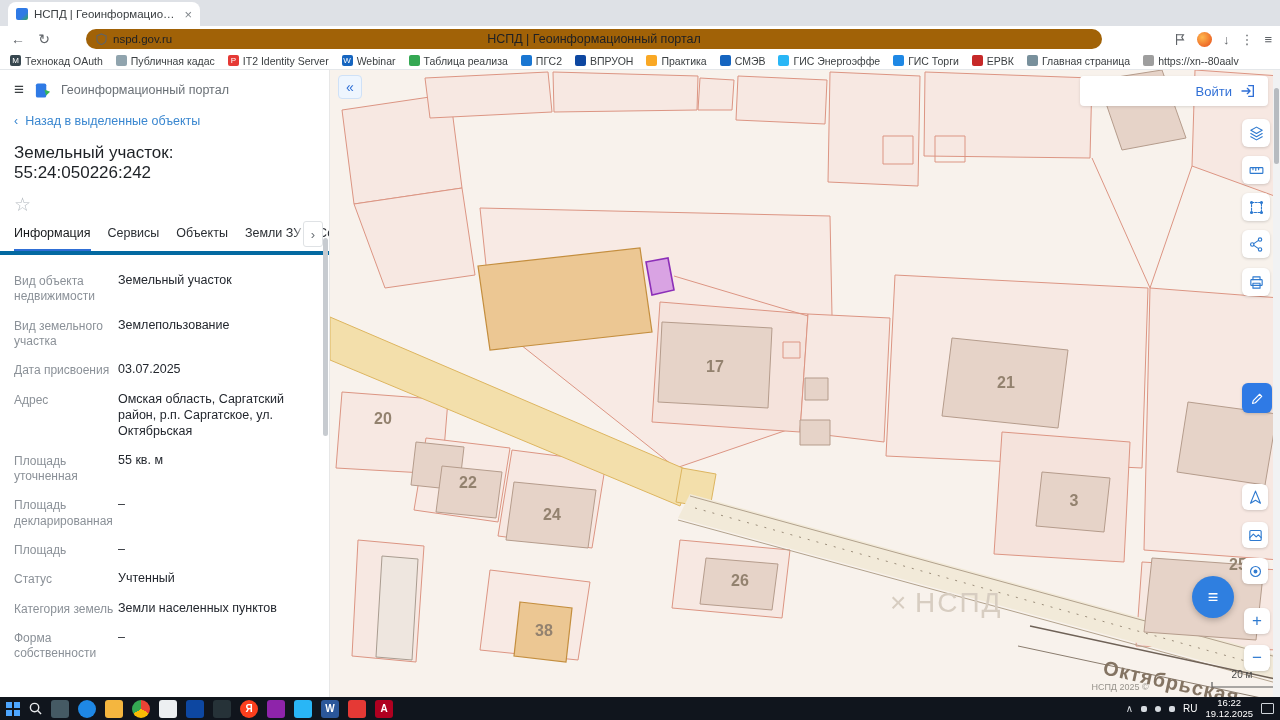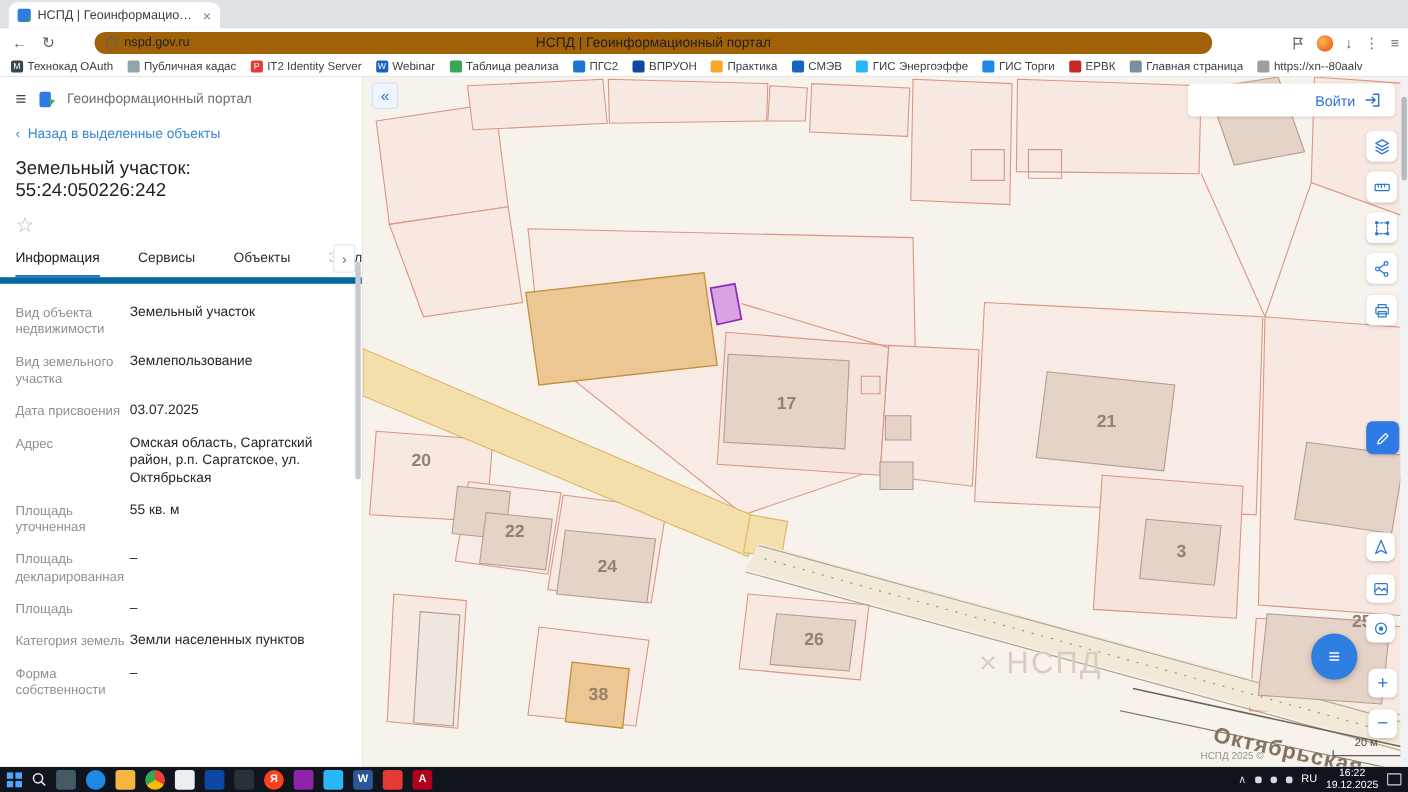--- a/index.html
+++ b/index.html
@@ -24,21 +24,21 @@
 
   
   .content{display:flex;height:627px}
   .sidebar{width:330px;flex:none;background:#fff;position:relative;overflow:hidden;border-right:1px solid #e7e7e7}
   .sb-top{display:flex;align-items:center;gap:10px;padding:10px 14px 4px}
   .burger{font-size:17px;color:#3c4043}
   .sb-appname{font-size:12.5px;color:#6a7076}
   .back{display:flex;align-items:center;gap:7px;color:#3a87d0;font-size:12.5px;padding:10px 14px 2px}
   .sb-title{font-size:17px;font-weight:500;color:#1d2126;padding:13px 14px 2px}
   .star{padding:8px 14px 2px;color:#b2b8be;font-size:19px}
-  .tabs{display:flex;gap:35px;padding:8px 14px 0;border-bottom:6px solid #0369a1;position:relative;font-size:12.5px;color:#2a2e33;overflow:hidden}
+  .tabs{display:flex;gap:17px;padding:8px 14px 0;border-bottom:4px solid #0369a1;position:relative;font-size:12.5px;color:#2a2e33;overflow:hidden}
   .t{padding-bottom:9px;white-space:nowrap}
   .t.active{border-bottom:2px solid #2f6fd6;color:#17191c}
   .tscroll{position:absolute;right:6px;top:3px;width:20px;height:26px;background:#fff;border:1px solid #dfe2e5;border-radius:3px;box-shadow:-4px 0 6px rgba(255,255,255,.9);display:flex;align-items:center;justify-content:center;color:#6a7076;font-size:13px}
   .fields{padding:11px 14px 0}
   .frow{display:grid;grid-template-columns:101px 1fr;column-gap:3px;padding:6px 0;align-items:start}
   .flab{font-size:12px;color:#8b9198;line-height:1.28;padding-top:2px}
   .fval{font-size:12.5px;color:#23272e;line-height:1.3}
   .sb-scroll{position:absolute;right:1px;top:168px;width:5px;height:198px;background:#c7cbd0;border-radius:3px}
 
   
@@ -209,20 +209,24 @@
           <span class="flab">Площадь уточненная</span>
           <span class="fval">55 кв. м</span>
         </div>
       <div class="frow">
           <span class="flab">Площадь декларированная</span>
           <span class="fval">–</span>
         </div>
       <div class="frow">
           <span class="flab">Площадь</span>
           <span class="fval">–</span>
+        </div>
+      <div class="frow">
+          <span class="flab">Статус</span>
+          <span class="fval">Учтенный</span>
         </div>
       <div class="frow">
           <span class="flab">Категория земель</span>
           <span class="fval">Земли населенных пунктов</span>
         </div>
       <div class="frow">
           <span class="flab">Форма собственности</span>
           <span class="fval">–</span>
         </div>
       <div class="frow"></div>

